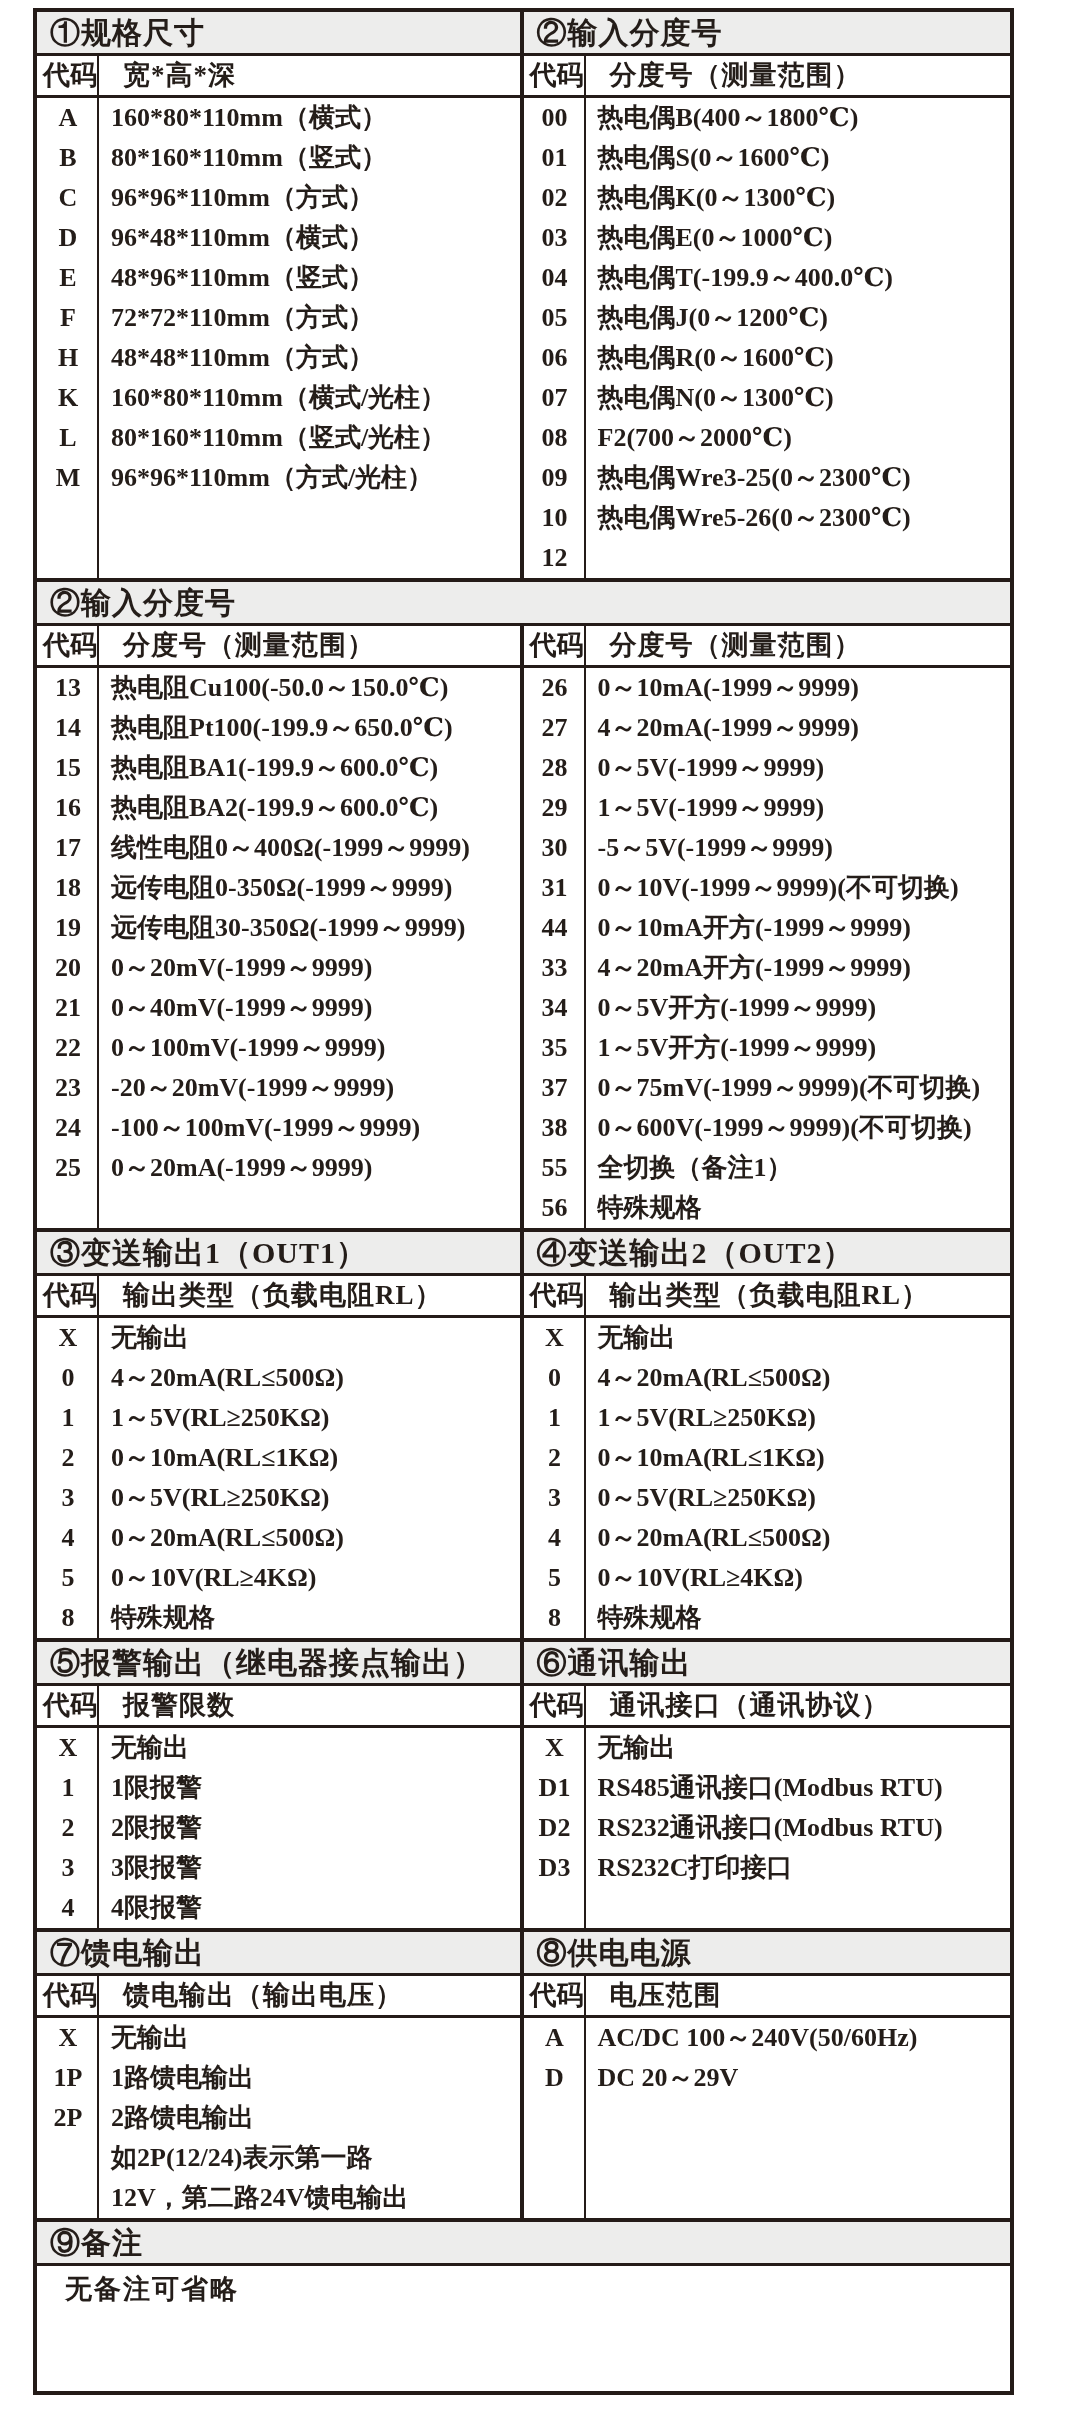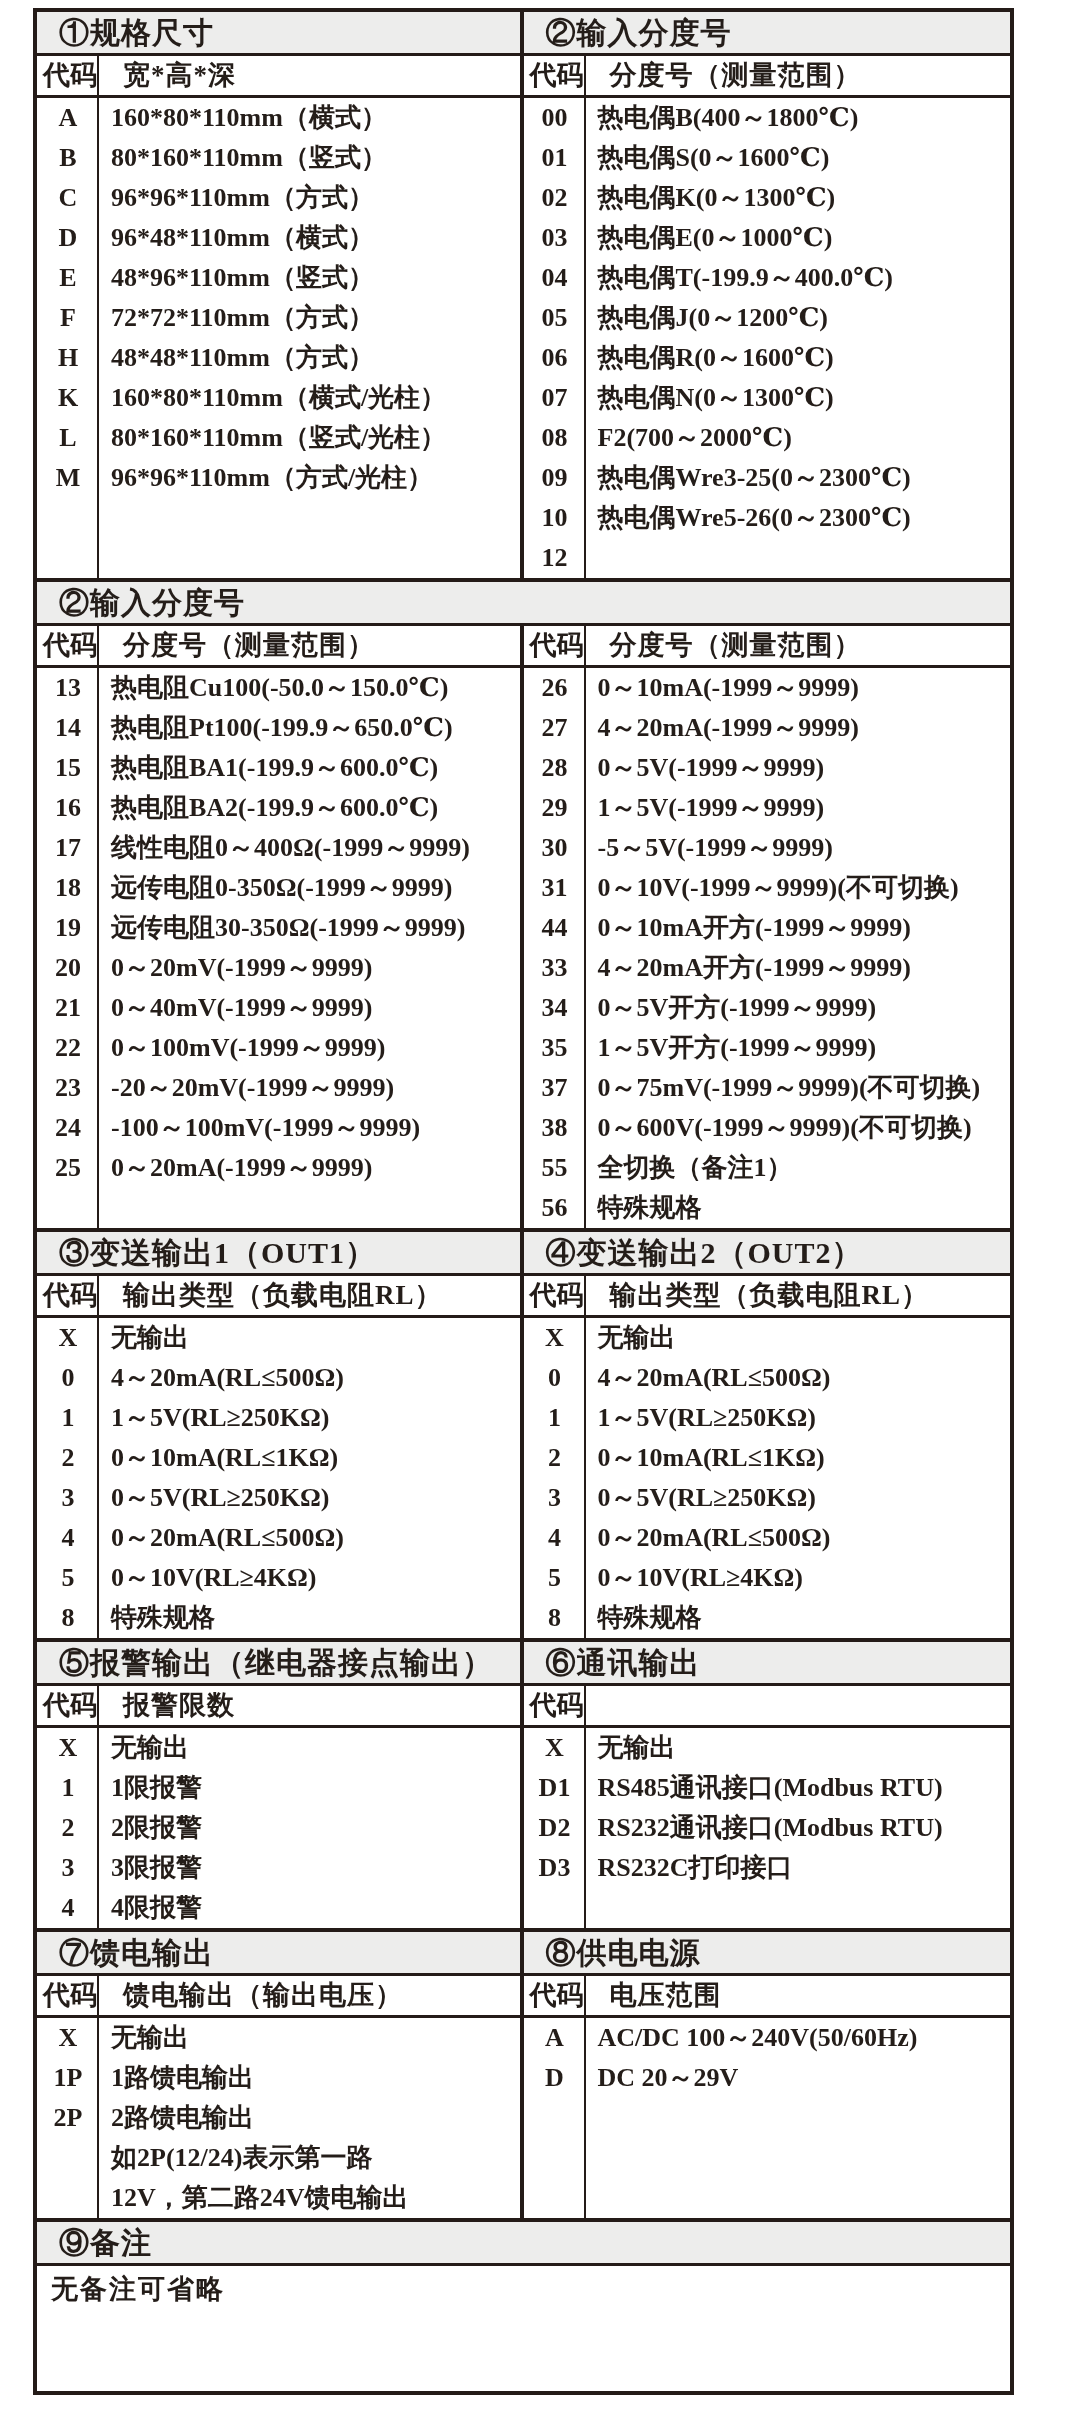--- a/index.html
+++ b/index.html
@@ -16,32 +16,32 @@
   .band{display:flex;}
   .band+.band{border-top:4px solid var(--line);}
   .band.col{flex-direction:column;}
   .pair{display:flex;flex:1;}
   .half{width:50%;display:flex;flex-direction:column;}
   .half.l{border-right:4px solid var(--line);}
   section{display:flex;flex-direction:column;flex:1;}
   .banner{
     height:44px;line-height:41px;background:var(--band);
     border-bottom:3px solid var(--line);
-    font-size:30px;padding-left:22px;letter-spacing:1px;
+    font-size:30px;padding-left:13px;letter-spacing:1px;
     flex:none;
   }
   .hdr{display:flex;height:42px;line-height:39px;border-bottom:3px solid var(--line);flex:none;}
   .hdr .code{width:62px;text-align:right;font-size:27px;border-right:2px solid var(--line);}
   .hdr .desc{flex:1;padding-left:24px;font-size:27px;letter-spacing:1px;white-space:nowrap;overflow:hidden;}
   .body{flex:1;position:relative;min-height:40px;}
   .body::before{content:"";position:absolute;left:60px;top:0;bottom:0;width:2px;background:var(--line);}
   .row{display:flex;height:40px;line-height:40px;}
   .row .code{width:62px;text-align:center;font-size:26px;}
   .row .desc{flex:1;padding-left:12px;font-size:26px;white-space:nowrap;overflow:hidden;letter-spacing:0;}
-  .fullrow{flex:1;min-height:46px;line-height:46px;font-size:27px;padding-left:14px;letter-spacing:2px;}
+  .fullrow{flex:1;min-height:46px;line-height:46px;font-size:27px;padding-left:28px;letter-spacing:2px;}
 </style>
 </head>
 <body>
 
 <div class="page">
   <div class="tbl">
 
     <div class="band">
       <div class="half l">
         <section>
@@ -478,20 +478,21 @@
                 <div class="desc">4限报警</div>
               </div>
             </div>
         </section>
       </div>
       <div class="half">
         <section>
           <div class="banner">⑥通讯输出</div>
           <div class="hdr">
             <div class="code">代码</div>
+            <div class="desc">通讯接口（通讯协议）</div>
           </div>
           <div class="body">
 
               <div class="row">
                 <div class="code">X</div>
                 <div class="desc">无输出</div>
               </div>
 
               <div class="row">
                 <div class="code">D1</div>

